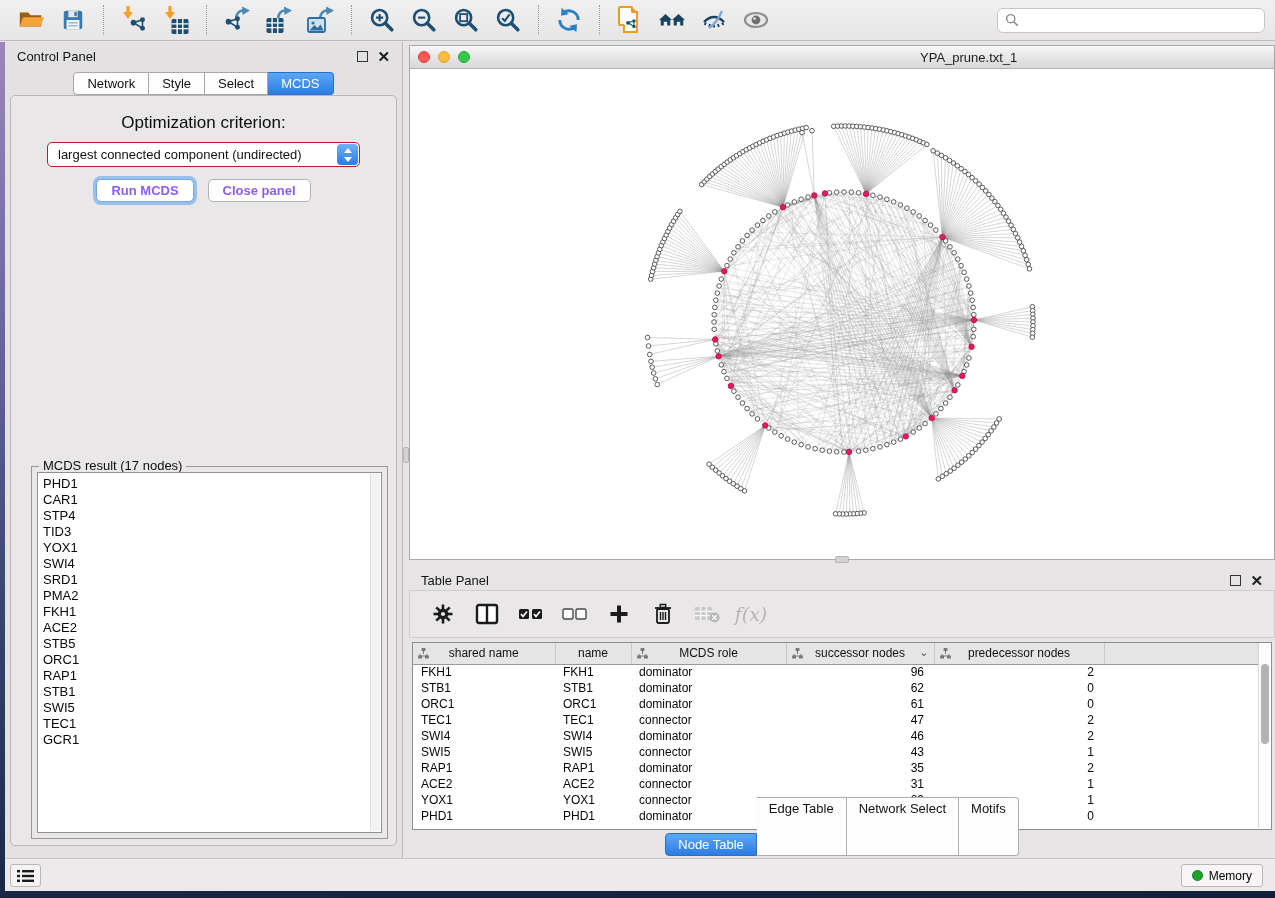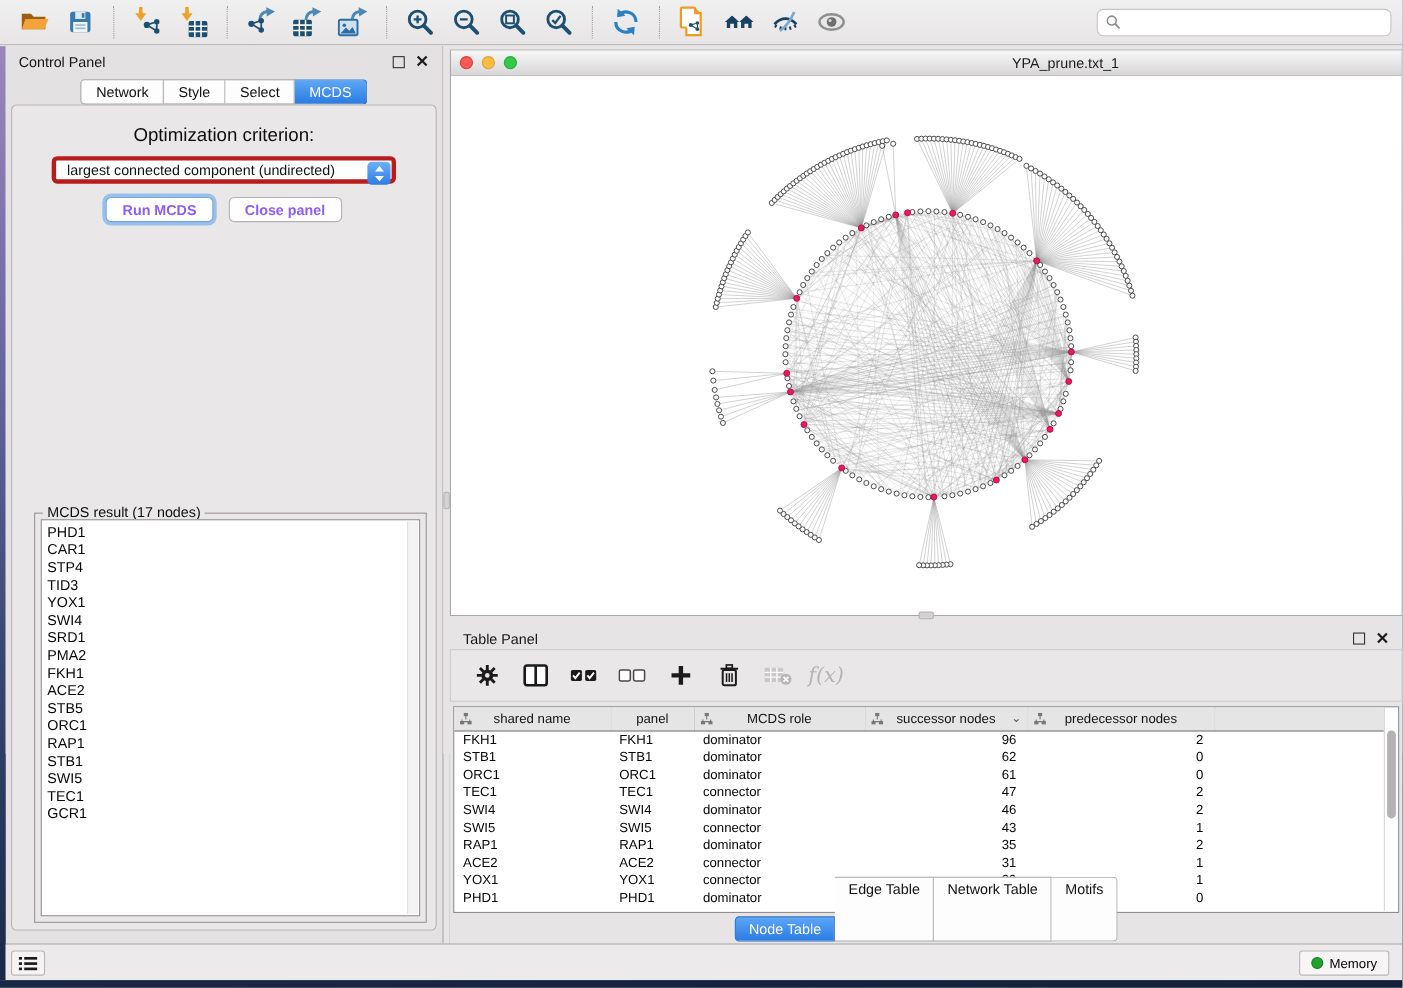--- a/index.html
+++ b/index.html
@@ -35,21 +35,21 @@
   .cp-tabs { position:absolute; left:0; top:30px; width:100%; display:flex; justify-content:center; }
   .tab { font-size:13px; padding:3px 13px; background:#fdfdfd; border:1px solid #a9a7a7; border-left:none;
     color:#111; cursor:pointer; }
   .tab:first-child { border-left:1px solid #a9a7a7; border-radius:4px 0 0 4px; }
   .tab:last-child { border-radius:0 4px 4px 0; }
   .tab.active { background:linear-gradient(#5ba7f8,#2c7ce2); color:#fff; border-color:#2c6fc4; }
   .cp-content { position:absolute; left:5px; right:5px; top:53px; bottom:12px;
     background:#e9e7e7; border:1px solid #b7b5b5; border-radius:5px; }
   .opt-label { text-align:center; margin-top:17px; font-size:17px; color:#0d0d0d;}
   .combo { position:relative; margin:9px 36px 0 36px; height:25px; background:#fff;
-    border:4px solid #b91c1c; border-radius:5px; display:flex; align-items:center;
+    border:1px solid #b91c1c; border-radius:5px; display:flex; align-items:center;
     padding:0 30px 0 10px; font-size:13px; cursor:pointer; }
   .combo-btn { position:absolute; right:1px; top:1px; width:21px; height:21px; border-radius:4px;
     background:linear-gradient(#6db1f9,#2d7ce4); }
   .combo-btn::before, .combo-btn::after { content:""; position:absolute; left:6.5px;
     border-left:4px solid transparent; border-right:4px solid transparent; }
   .combo-btn::before { top:3.5px; border-bottom:5px solid #fff; }
   .combo-btn::after { bottom:3.5px; border-top:5px solid #fff; }
   .btn-row { display:flex; justify-content:center; gap:14px; margin-top:12px; }
   .aq-btn { font-size:13px; padding:3px 14px; background:#fff; border:1px solid #b3b1b1;
     border-radius:5px; cursor:pointer; color:#8b5cf6; font-family:"Liberation Sans",sans-serif;font-weight:bold;}
@@ -1344,21 +1344,21 @@
             <col>
         </colgroup>
         <thead>
             <tr id="tbl-head">
               <th><svg class="tree-ic" width="11" height="11" viewBox="0 0 11 11">
                   <path d="M5.5 3 V6 M2 6 V8 H9 V6" stroke="#777" stroke-width="1" fill="none"></path>
                   <rect x="3.6" y="0" width="3.8" height="3" fill="#777"></rect>
                   <rect x="0.2" y="7.5" width="3.8" height="3" fill="#777"></rect>
                   <rect x="7" y="7.5" width="3.8" height="3" fill="#777"></rect>
                 </svg><span>shared name</span></th>
-              <th><span>panel</span></th>
+              <th><span>name</span></th>
               <th><svg class="tree-ic" width="11" height="11" viewBox="0 0 11 11">
                   <path d="M5.5 3 V6 M2 6 V8 H9 V6" stroke="#777" stroke-width="1" fill="none"></path>
                   <rect x="3.6" y="0" width="3.8" height="3" fill="#777"></rect>
                   <rect x="0.2" y="7.5" width="3.8" height="3" fill="#777"></rect>
                   <rect x="7" y="7.5" width="3.8" height="3" fill="#777"></rect>
                 </svg><span>MCDS role</span></th>
               <th><svg class="tree-ic" width="11" height="11" viewBox="0 0 11 11">
                   <path d="M5.5 3 V6 M2 6 V8 H9 V6" stroke="#777" stroke-width="1" fill="none"></path>
                   <rect x="3.6" y="0" width="3.8" height="3" fill="#777"></rect>
                   <rect x="0.2" y="7.5" width="3.8" height="3" fill="#777"></rect>
@@ -1457,21 +1457,21 @@
           </tbody>
       </table>
       <div class="tbl-vscroll">
         <div class="tbl-thumb"></div>
       </div>
     </div>
 
     <div class="tp-tabs" id="tp-tabs">
         <div class="tp-tab active">Node Table</div>
         <div class="tp-tab">Edge Table</div>
-        <div class="tp-tab">Network Table</div>
+        <div class="tp-tab">Network Select</div>
         <div class="tp-tab">Motifs</div>
       </div>
   </div>
 
   <div class="status-bar">
     <button class="menu-btn">
       <svg width="17" height="14" viewBox="0 0 17 14">
         <g fill="#1b1b1b">
           <rect x="0" y="1" width="3" height="2.4"></rect>
             <rect x="5" y="1" width="12" height="2.4"></rect>

